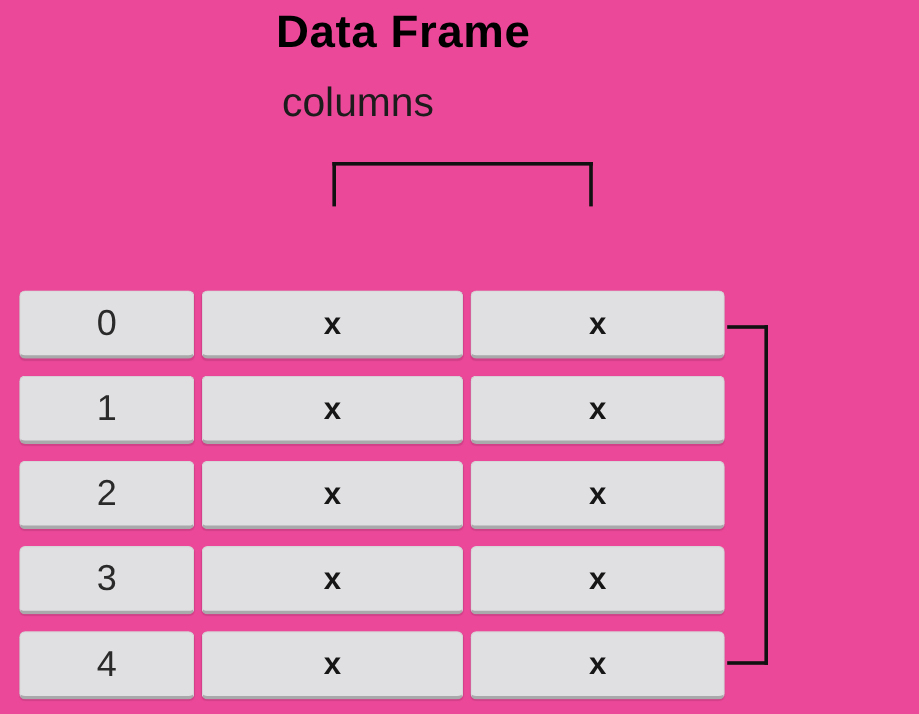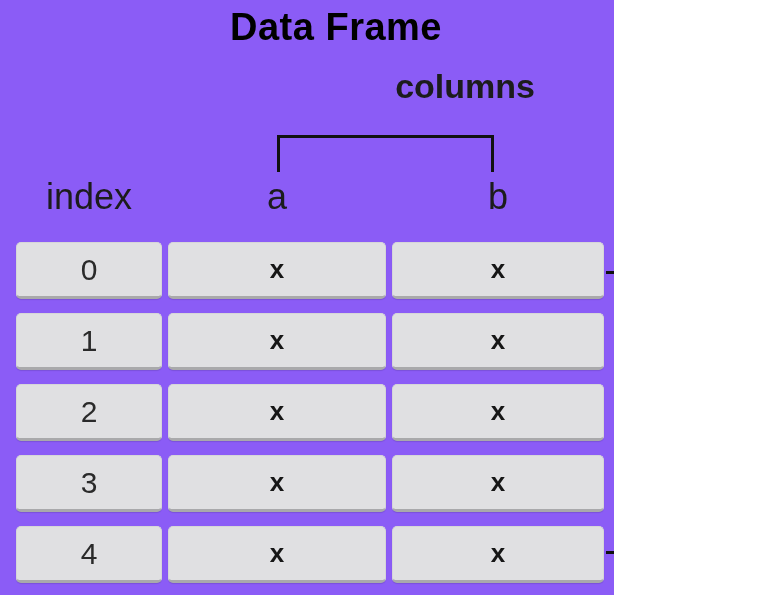--- a/index.html
+++ b/index.html
@@ -2,23 +2,23 @@
 <html><head>
 <meta charset="utf-8">
 <style>
   html, body {
     margin: 0;
     padding: 0;
     background: #ffffff;
   }
   .canvas {
     position: relative;
-    width: 614px;
+    width: 766px;
     height: 595px;
-    background: #8b5cf6;
+    background: #ec4899;
     font-family: "Liberation Sans", sans-serif;
     color: #1c1c1c;
     overflow: hidden;
   }
 
   
   .title {
     position: absolute;
     left: 136px;
     top: 6px;
@@ -29,23 +29,23 @@
     color: #000000;
     letter-spacing: 0.5px;
   }
 
   
   .columns-label {
     position: absolute;
     left: 235px;
     top: 67px;
     width: 300px;
-    text-align: right;
+    text-align: left;
     font-size: 34px;
-    font-weight: 700;
+    font-weight: 400;
     color: #1c1c1c;
   }
 
   
   .top-bracket {
     position: absolute;
     left: 277px;
     top: 135px;
     width: 217px;
     height: 37px;
@@ -142,25 +142,20 @@
 <body>
 
 <div class="canvas">
 
   <div class="title">Data Frame</div>
 
   <div class="columns-label">columns</div>
 
   <div class="top-bracket"></div>
 
-  <div class="header-row">
-    <div class="header-cell col-index">index</div>
-    <div class="header-cell col-a">a</div>
-    <div class="header-cell col-b">b</div>
-  </div>
 
   <div class="table">
     <div class="trow">
       <div class="cell cell-index">0</div>
       <div class="cell cell-value cell-a">x</div>
       <div class="cell cell-value cell-b">x</div>
     </div>
     <div class="trow">
       <div class="cell cell-index">1</div>
       <div class="cell cell-value cell-a">x</div>

